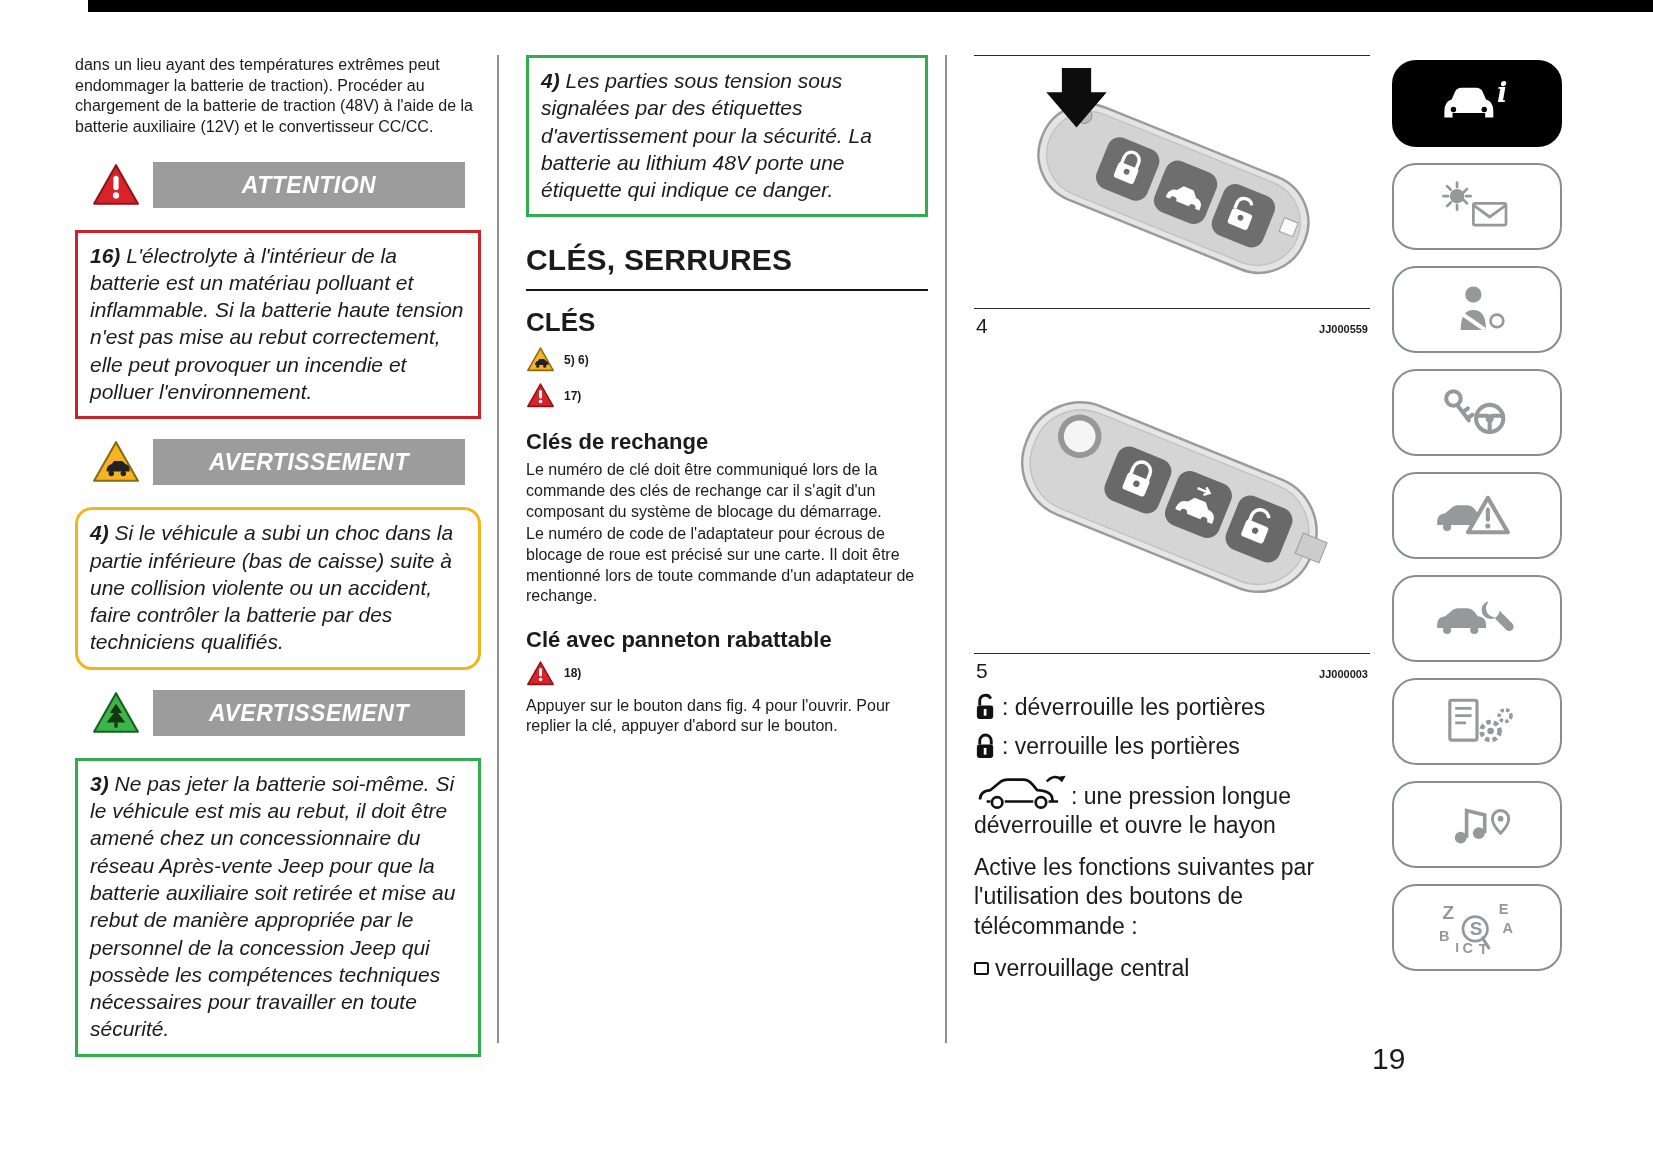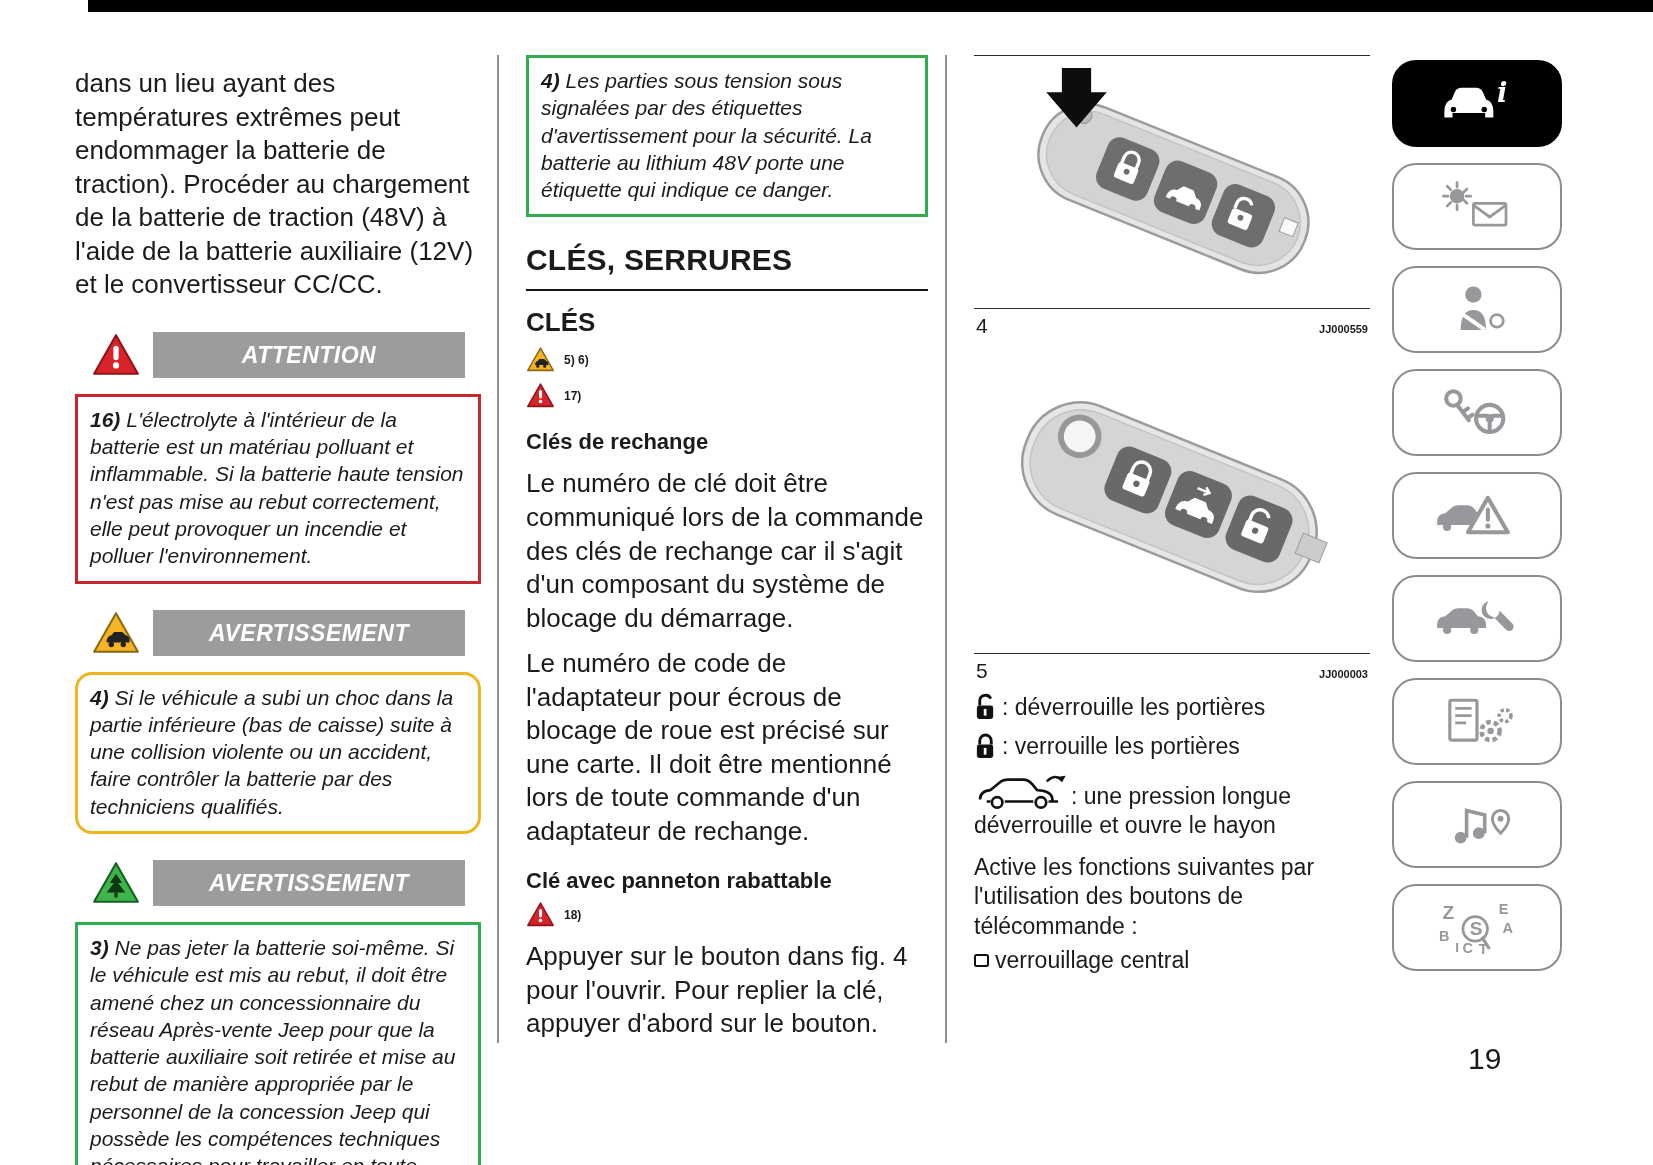--- a/index.html
+++ b/index.html
@@ -6,23 +6,23 @@
   html,body{margin:0;padding:0;}
   body{width:1653px;height:1165px;position:relative;background:#ffffff;
        font-family:"Liberation Sans",sans-serif;color:#1b1b1b;overflow:hidden;}
   .topbar{position:absolute;left:88px;top:0;right:0;height:12px;background:#000;}
   .vline{position:absolute;top:55px;height:988px;width:1.5px;background:#8f8f8f;}
   #v1{left:497px;} #v2{left:945px;}
   .col{position:absolute;top:55px;}
   #col1{left:75px;width:406px;}
   #col2{left:526px;width:402px;}
   #col3{left:974px;width:396px;}
-  .p{font-size:26px;line-height:1.29;margin:12px 0 2px;}
+  .p{font-size:16px;line-height:1.29;margin:0 0 2px;}
   .intro{margin-bottom:24px;}
-  .warn-head{display:flex;align-items:flex-end;height:52px;margin:20px 16px 16px;}
+  .warn-head{display:flex;align-items:flex-start;height:52px;margin:20px 16px 16px;}
   .warn-head .tri{width:62px;flex:none;display:flex;align-items:center;}
   .warn-bar{flex:1;background:#9c9c9c;color:#fff;font-weight:700;font-style:italic;
             font-size:23px;text-align:center;height:46px;line-height:46px;letter-spacing:.5px;}
   .warn-box{border:3px solid;padding:9px 12px 11px;font-style:italic;font-size:21px;line-height:1.3;}
   .warn-box .ref{font-weight:700;}
   .box-red{border-color:#c9252c;}
   .box-yellow{border-color:#f0b41c;border-radius:17px;}
   .box-green{border-color:#2fad4f;}
   .note-box{margin-bottom:22px;}
   .section-h{font-size:30px;font-weight:700;letter-spacing:.2px;margin:26px 0 16px;
@@ -34,29 +34,29 @@
   .fig .img{display:flex;align-items:center;justify-content:center;}
   #fig4 .img{border-top:1.5px solid #2b2b2b;border-bottom:1.5px solid #2b2b2b;height:254px;}
   #fig5 .img{border-bottom:1.5px solid #2b2b2b;height:316px;}
   .figcap{display:flex;justify-content:space-between;align-items:baseline;padding:5px 2px 0;}
   .fignum{font-size:21px;}
   .figcode{font-size:11px;font-weight:600;}
   .section-h2{font-size:28px;font-weight:700;margin:14px 0 8px;padding-bottom:11px;
               border-bottom:1.5px solid #2b2b2b;}
   .func{font-size:23px;line-height:1.25;margin:10px 0;}
   .func svg{vertical-align:-7px;margin-right:5px;}
-  .activate{font-size:23px;line-height:1.28;margin:13px 0 6px;}
+  .activate{font-size:23px;line-height:1.28;margin:13px 0 14px;}
   .bullet-row{display:flex;align-items:center;gap:6px;font-size:23px;}
   .sq{width:15px;height:13px;border:2.5px solid #111;border-radius:2.5px;flex:none;}
   .sidebar{position:absolute;left:1392px;top:60px;width:170px;display:flex;
            flex-direction:column;gap:16px;}
   .tab{height:87px;border:2.5px solid #898d91;border-radius:24px;background:#fff;
        display:flex;align-items:center;justify-content:center;cursor:pointer;}
   .tab.active{background:#000;border-color:#000;}
-  .pagenum{position:absolute;left:1468px;top:1042px;font-size:30px;}
+  .pagenum{position:absolute;left:1372px;top:1042px;font-size:30px;}
 </style>
 </head>
 <body>
 
 <div class="topbar"></div>
 <div class="vline" id="v1"></div>
 <div class="vline" id="v2"></div>
 
 <div class="col" id="col1">
   <p class="p intro">dans un lieu ayant des températures extrêmes peut endommager la batterie de traction). Procéder au chargement de la batterie de traction (48V) à l'aide de la batterie auxiliaire (12V) et le convertisseur CC/CC.</p>

